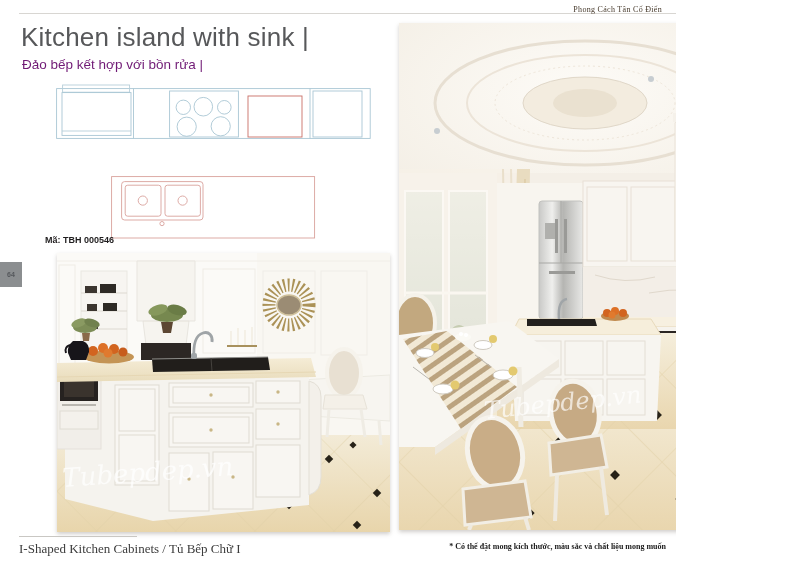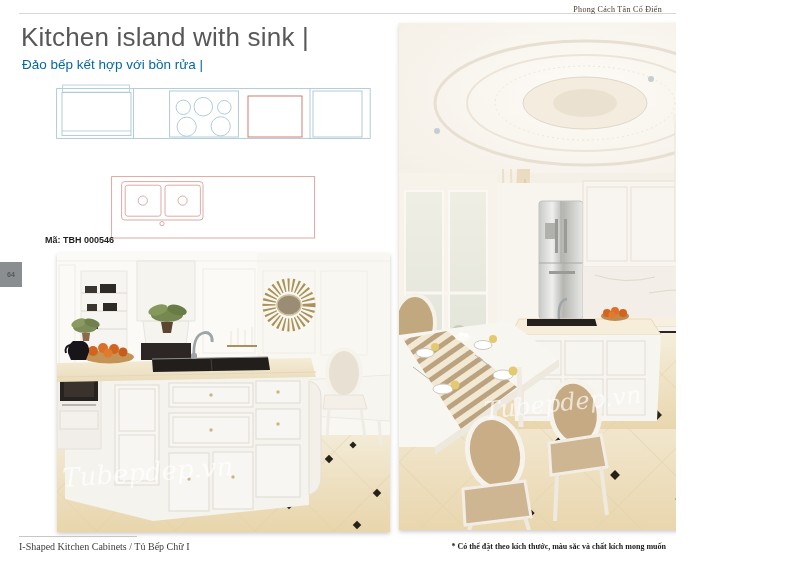--- a/index.html
+++ b/index.html
@@ -3,35 +3,35 @@
 <meta charset="utf-8">
 <style>
   html,body{margin:0;padding:0;background:#ffffff;}
   .page{position:relative;width:676px;height:565px;background:#ffffff;overflow:hidden;
         font-family:"Liberation Sans",sans-serif;}
   .header-rule{position:absolute;left:19px;top:13px;width:694px;height:1px;background:#d8d6d2;}
   .header-label{position:absolute;top:5px;right:14px;font-family:"Liberation Serif",serif;
         font-size:8px;color:#45382a;letter-spacing:.3px;}
   .title{position:absolute;left:21px;top:22px;margin:0;font-size:26px;font-weight:400;
         color:#57585a;letter-spacing:.2px;}
-  .subtitle{position:absolute;left:22px;top:57px;font-size:13.5px;color:#0369a1;}
+  .subtitle{position:absolute;left:22px;top:57px;font-size:13.5px;color:#701a75;}
   .drawing1{position:absolute;left:56px;top:84px;width:315px;height:57px;}
   .drawing2{position:absolute;left:111px;top:175px;width:205px;height:65px;}
   .code{position:absolute;left:18px;top:235px;font-size:9px;font-weight:bold;color:#1f1d1e;padding-left:27px;}
   .tab{position:absolute;top:262px;width:22px;height:25px;background:#8b8e90;
         font-size:7px;font-weight:bold;color:#55585c;text-align:center;line-height:25px;}
   .tab-left{left:0;}
   .tab-right{left:778px;}
   .photo{position:absolute;box-shadow:0 2px 4px rgba(120,115,105,.35);}
   .photo svg{display:block;width:100%;height:100%;}
   .photo-left{left:57px;top:253px;width:333px;height:279px;}
   .photo-right{left:399px;top:23px;width:364px;height:507px;}
   .footer-rule{position:absolute;left:19px;top:536px;width:118px;height:1px;background:#c9c7c3;}
   .footer-left{position:absolute;left:19px;top:541px;font-family:"Liberation Serif",serif;
-        font-size:10px;color:#3c3c3c;}
+        font-size:13px;color:#3c3c3c;}
   .footer-right{position:absolute;right:10px;top:542px;font-family:"Liberation Serif",serif;
         font-size:8px;font-weight:bold;color:#1a1a1a;}
   .wm{font-family:"DejaVu Serif",serif;font-style:italic;}
   svg line,svg rect.o,svg circle.o{fill:none;}
 </style>
 </head>
 <body>
 
 <div class="page">
 
@@ -420,15 +420,15 @@
         <path d="M64 466 L126 458 L132 494 L66 502 Z" fill="#cfb693" stroke="#f2eee5" stroke-width="3"></path>
         <line x1="72" y1="502" x2="70" y2="507" stroke="#efeae0" stroke-width="4"></line>
         <line x1="126" y1="494" x2="130" y2="507" stroke="#efeae0" stroke-width="4"></line>
       </g>
       <text class="wm" x="86" y="396" font-size="24" fill="rgba(255,255,255,0.68)" transform="rotate(-6 86 396)">Tubepdep.vn</text>
     </svg>
   </div>
 
   <div class="footer-rule"></div>
   <div class="footer-left">I-Shaped Kitchen Cabinets / Tủ Bếp Chữ I</div>
-  <div class="footer-right">* Có thể đặt theo kích thước, màu sắc và chất kích mong muốn</div>
+  <div class="footer-right">* Có thể đặt mong kích thước, màu sắc và chất liệu mong muốn</div>
 
 </div>
 
 </body></html>

